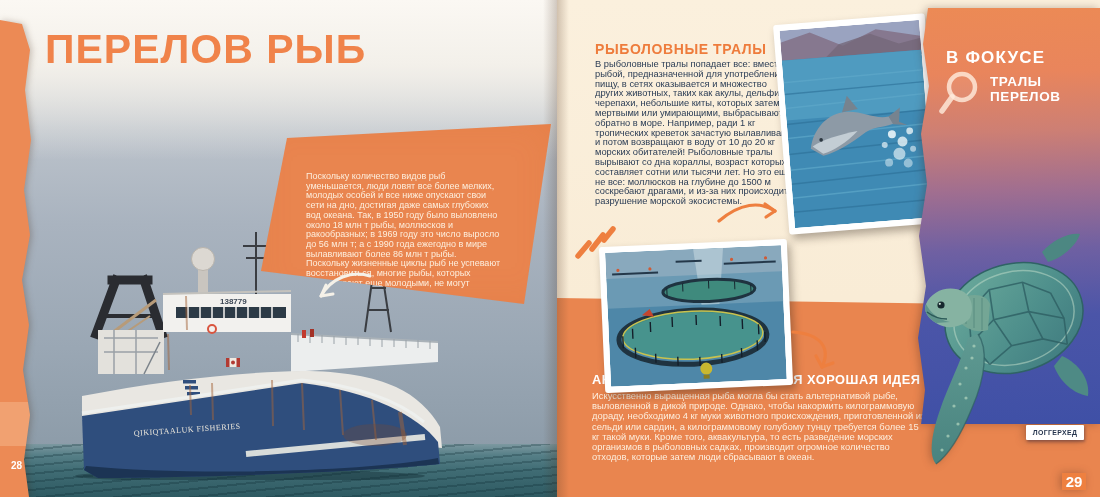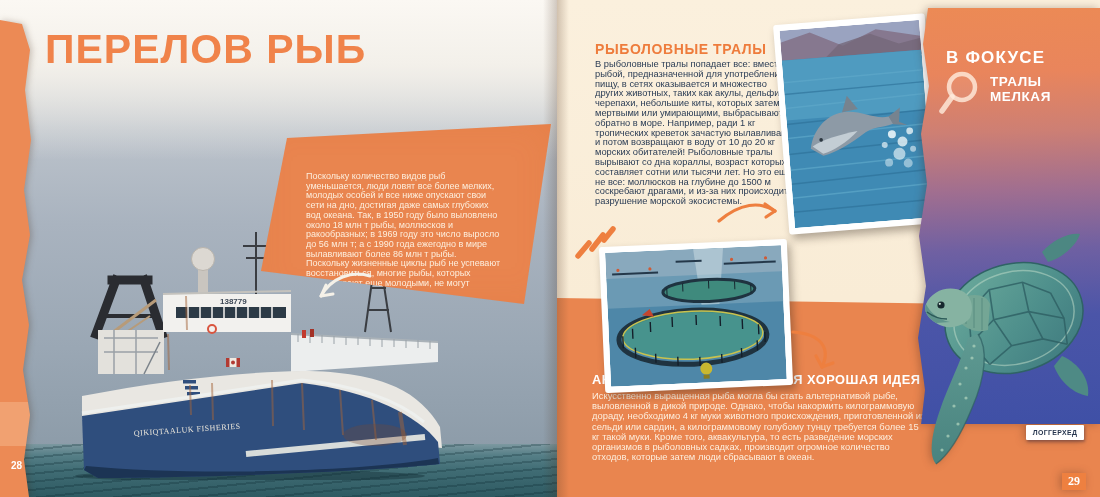--- a/index.html
+++ b/index.html
@@ -53,21 +53,21 @@
     clip-path:polygon(14px 0,9px 36px,15px 78px,7px 126px,13px 176px,5px 228px,12px 278px,4px 330px,11px 382px,5px 434px,12px 497px,186px 497px,186px 0);}
   #focus-kicker{position:absolute;left:32px;top:40px;font-size:17px;font-weight:bold;letter-spacing:1.2px;color:#ffffff;}
   #magnifier{position:absolute;left:24px;top:60px;width:50px;height:50px;}
   #focus-title{position:absolute;left:76px;top:66px;font-size:13.5px;font-weight:bold;letter-spacing:.6px;line-height:15px;color:#ffffff;}
   #focus-body{position:absolute;left:32px;top:101px;width:130px;font-size:9.2px;line-height:11.7px;color:#ffeede;}
   #turtle{position:absolute;left:0;top:200px;width:186px;height:297px;}
   #species-label{position:absolute;left:112px;top:417px;width:58px;height:15px;background:#ffffff;border-radius:1px;
     display:flex;align-items:center;justify-content:center;font-size:6.9px;font-weight:bold;letter-spacing:.4px;color:#26354e;
     box-shadow:1px 2px 3px rgba(20,20,60,.35);}
   #page-num-right{position:absolute;left:148px;top:465px;width:24px;height:17px;background:#ee8040;border-radius:0;
-    display:flex;align-items:center;justify-content:center;font-size:12px;font-weight:bold;color:#fff;font-family:Liberation Serif, serif;}
+    display:flex;align-items:center;justify-content:center;font-size:15px;font-weight:bold;color:#fff;}
   
   #gutter{left:543px;top:0;width:26px;height:497px;z-index:4;pointer-events:none;
     background:linear-gradient(90deg,rgba(70,45,25,0) 0%,rgba(70,45,25,.20) 46%,rgba(90,60,40,.26) 54%,rgba(70,45,25,0) 100%);}
   .doodle{z-index:4;}
 </style>
 </head>
 <body>
 
 <div id="spread">
 
@@ -284,21 +284,21 @@
 
   <div class="abs" id="sidebar-wrap">
     <div id="sidebar">
       <div id="focus-kicker">В ФОКУСЕ</div>
       <svg id="magnifier" viewBox="0 0 50 50">
         <circle cx="24" cy="19" r="13" fill="rgba(255,255,255,.08)" stroke="rgba(255,236,221,.8)" stroke-width="4.5"></circle>
         <path d="M14,29 L4,43" stroke="rgba(255,236,221,.8)" stroke-width="5.5" stroke-linecap="round"></path>
       </svg>
       <div id="focus-title">
         <div>ТРАЛЫ</div>
-        <div>МЕЛКАЯ</div>
+        <div>ПЕРЕЛОВ</div>
       </div>
 
       <svg id="turtle" viewBox="0 0 186 297">
         <defs>
           <linearGradient id="shellg" x1="0" y1="0" x2="1" y2="1">
             <stop offset="0" stop-color="#6fae9e"></stop>
               <stop offset=".55" stop-color="#4f908c"></stop>
               <stop offset="1" stop-color="#3c767c"></stop>
           </linearGradient>
           <linearGradient id="flipg" x1="0" y1="0" x2="0" y2="1">

